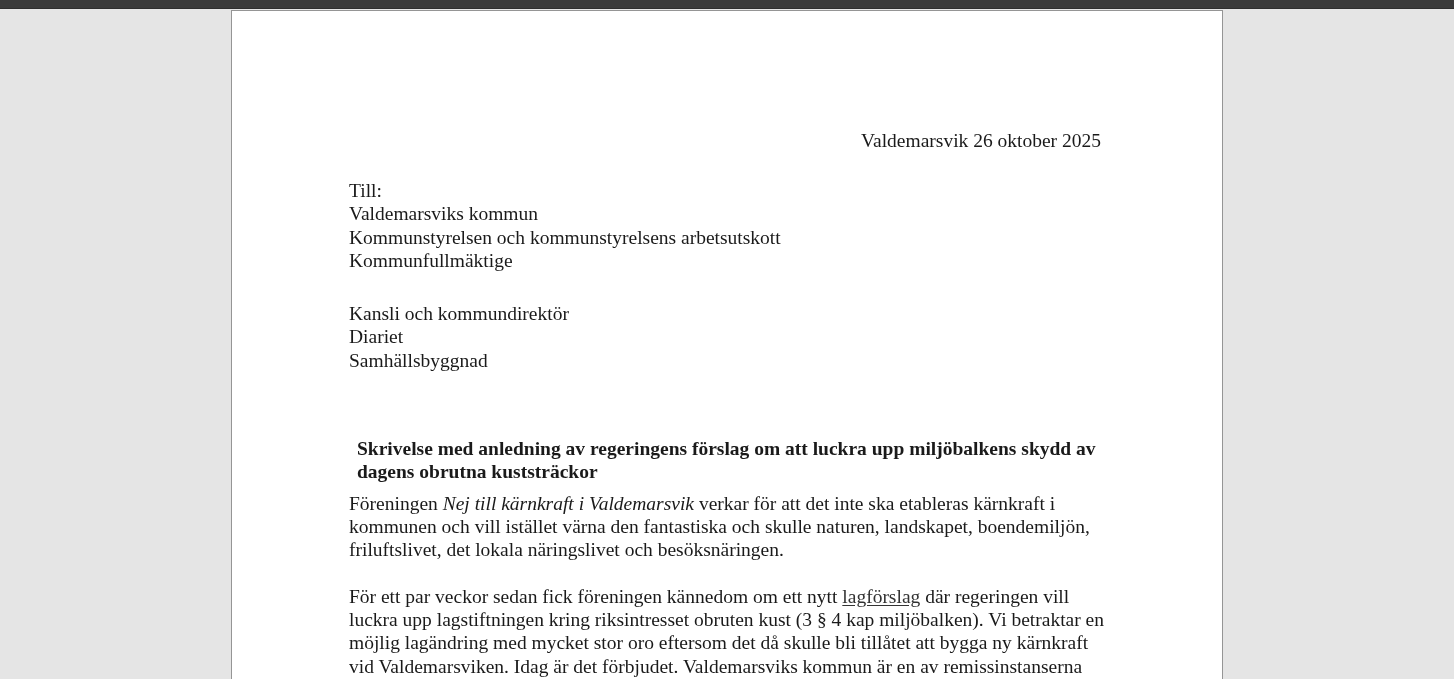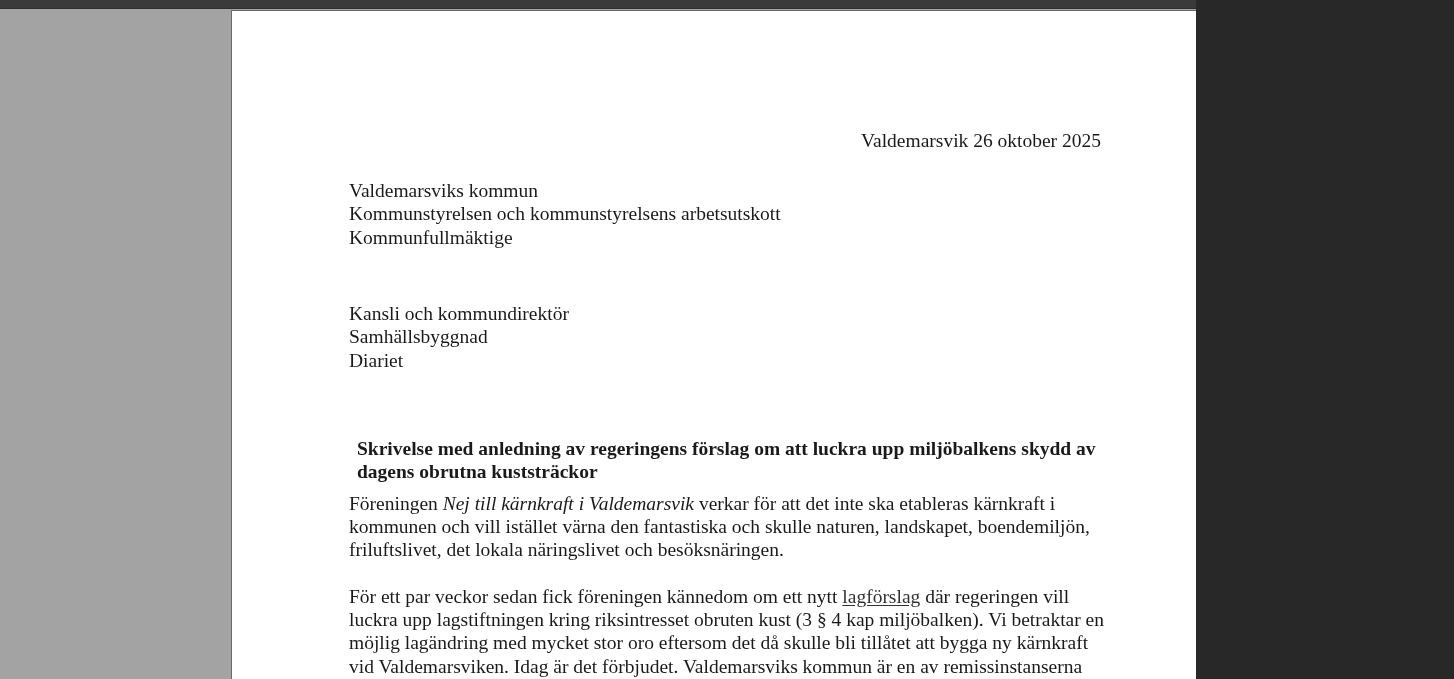--- a/index.html
+++ b/index.html
@@ -9,23 +9,23 @@
   body {
     width: 1454px;
     height: 679px;
     overflow: hidden;
     background: #282828;
     font-family: "Liberation Serif", "DejaVu Serif", serif;
   }
 
   #viewer {
     position: relative;
-    width: 1196px;
+    width: 1454px;
     height: 679px;
-    background: #a3a3a3;
+    background: #e5e5e5;
     overflow: hidden;
   }
 
   #top-strip {
     position: absolute;
     top: 0;
     left: 0;
     width: 1454px;
     height: 8px;
     background: #3a3a3a;
@@ -123,29 +123,30 @@
 <div id="viewer">
 
   <div id="top-strip"></div>
 
   <div id="page">
     <div id="page-content">
 
       <div class="date-line">Valdemarsvik 26 oktober 2025</div>
 
       <div class="addr-block" id="addr-to">
+        <div>Till:</div>
         <div>Valdemarsviks kommun</div>
         <div>Kommunstyrelsen och kommunstyrelsens arbetsutskott</div>
         <div>Kommunfullmäktige</div>
       </div>
 
       <div class="addr-block" id="addr-copy">
         <div>Kansli och kommundirektör</div>
+        <div>Diariet</div>
         <div>Samhällsbyggnad</div>
-        <div>Diariet</div>
       </div>
 
       <div id="letter-section">
 
         <p class="heading">Skrivelse med anledning av regeringens förslag om att luckra upp miljöbalkens skydd av dagens obrutna kuststräckor</p>
 
         <p class="para"><span>Föreningen </span><span class="italic">Nej till kärnkraft i Valdemarsvik</span><span> verkar för att det inte ska etableras kärnkraft i kommunen och vill istället värna den fantastiska och skulle naturen, landskapet, boendemiljön, friluftslivet, det lokala näringslivet och besöksnäringen.</span></p>
 
         <div class="para-gap"></div>
 

